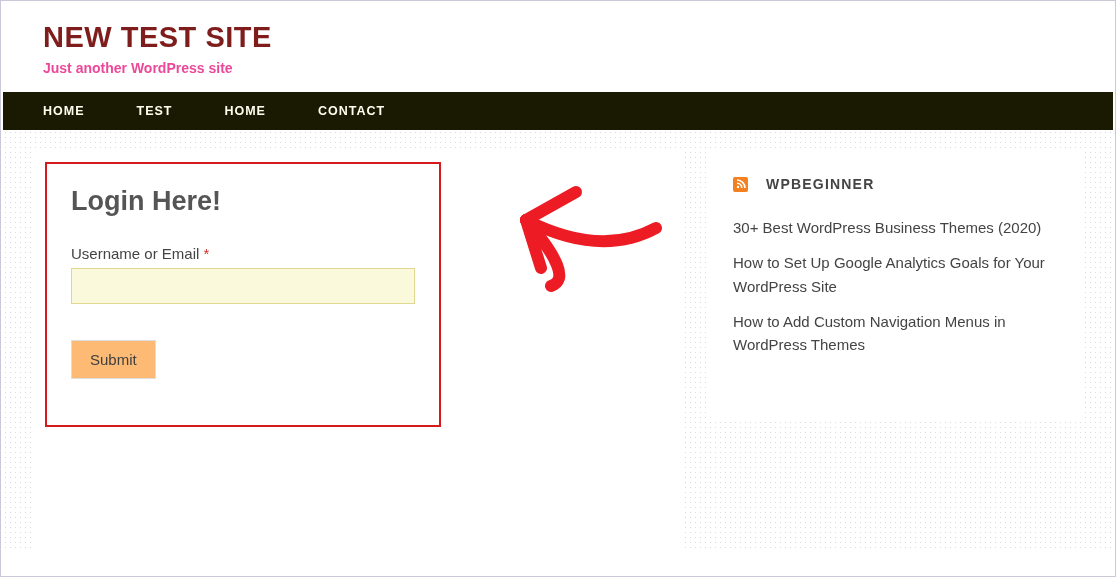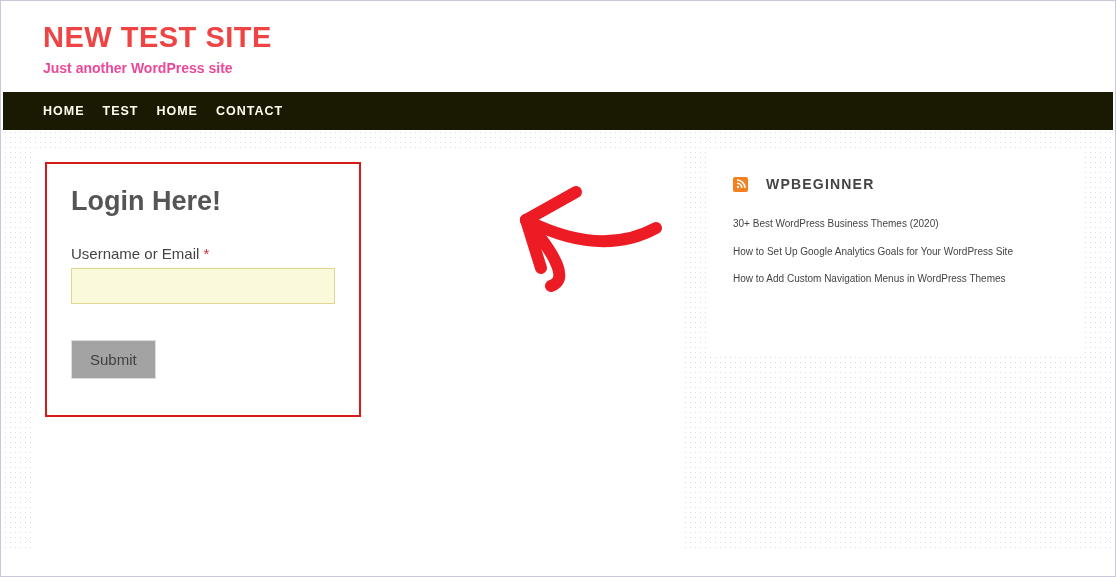--- a/index.html
+++ b/index.html
@@ -18,34 +18,34 @@
     }
     .header {
       padding: 18px 40px 16px 40px;
       background: #fff;
     }
     .site-title {
       font-family: Arial, sans-serif;
       font-weight: 900;
       font-size: 29px;
       letter-spacing: 0.5px;
-      color: #ef4444;
+      color: #7f1d1d;
     }
     .site-tagline {
       font-family: Arial, sans-serif;
       font-size: 14px;
       color: #ec4899;
       margin-top: 6px;
       font-weight: 600;
     }
     .nav {
       background: #1a1a03;
       padding: 12px 40px;
       display: flex;
-      gap: 18px;
+      gap: 52px;
     }
     .nav-item {
       color: #fffef0;
       font-family: Arial, sans-serif;
       font-weight: 900;
       font-size: 12.5px;
       letter-spacing: 1px;
       cursor: pointer;
     }
     .content {
@@ -61,22 +61,22 @@
       flex: 0 0 652px;
     }
     .main-card {
       background: #fff;
       padding: 14px 14px 14px 14px;
       min-height: 400px;
       position: relative;
     }
     .login-box {
       border: 2px solid #d41a1a;
-      padding: 22px 24px 36px 24px;
-      width: 316px;
+      padding: 22px 24px 46px 24px;
+      width: 396px;
     }
     .login-title {
       font-family: Arial, sans-serif;
       font-weight: 800;
       font-size: 27px;
       color: #555;
       margin-bottom: 28px;
     }
     .field {
       margin-bottom: 16px;
@@ -92,21 +92,21 @@
       width: 100%;
       height: 36px;
       background: #faf9db;
       border: 1px solid #e0d890;
       padding: 6px 10px;
       font-size: 15px;
     }
     .submit-btn {
       display: inline-block;
       padding: 10px 18px;
-      background: #a3a3a3;
+      background: #fdba74;
       border: 1px solid #ddd;
       font-size: 15px;
       color: #404040;
       cursor: pointer;
       margin-top: 20px;
     }
     .arrow-wrap {
       position: absolute;
       left: 450px;
       top: 20px;
@@ -137,21 +137,21 @@
       border-radius: 2px;
       display: inline-flex;
       align-items: center;
       justify-content: center;
       font-size: 11px;
       color: #fff;
       line-height: 1;
     }
     .rss-list { list-style: none; }
     .rss-list li {
-      font-size: 10px;
+      font-size: 15px;
       color: #444;
       line-height: 1.55;
       margin-bottom: 12px;
       cursor: pointer;
     }
     .about-text {
       font-size: 15.5px;
       color: #8a8aa0;
       line-height: 1.55;
     }

